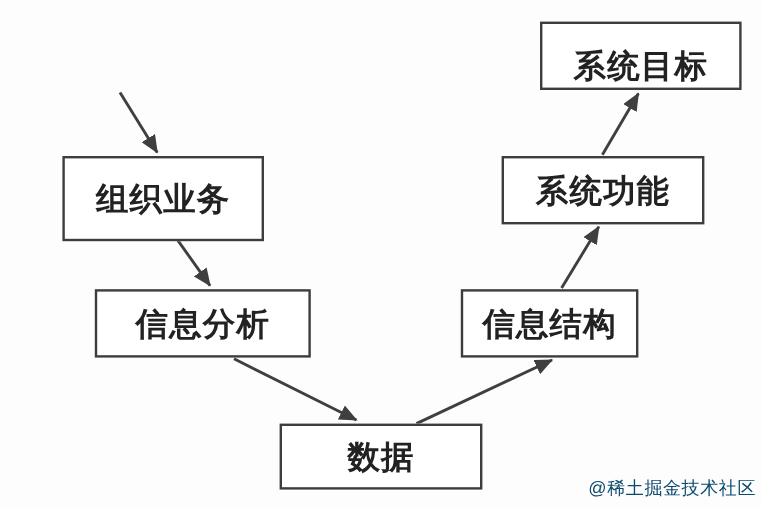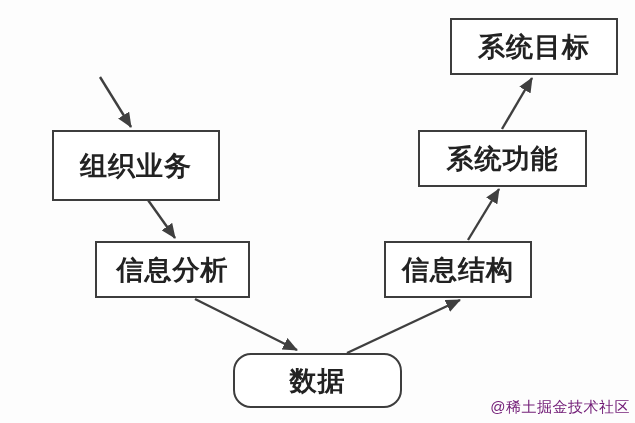--- a/index.html
+++ b/index.html
@@ -32,31 +32,31 @@
     align-items: center;
     justify-content: center;
     font-size: 27px;
     font-weight: 600;
     color: #222222;
     letter-spacing: 1px;
     white-space: nowrap;
   }
   .node-org-goals        { left: 18px;  top: 17px;  width: 169px; height: 59px; }
   .node-org-business     { left: 52px;  top: 130px; width: 168px; height: 71px; font-family: Liberation Serif, serif; }
-  .node-info-analysis    { left: 95px;  top: 241px; width: 155px; height: 57px; text-align: right; }
-  .node-data             { left: 233px; top: 353px; width: 169px; height: 55px; border-radius: 18px; }
+  .node-info-analysis    { left: 79px;  top: 241px; width: 180px; height: 57px; text-align: right; }
+  .node-data             { left: 233px; top: 353px; width: 169px; height: 55px; }
   .node-info-structure   { left: 384px; top: 241px; width: 148px; height: 57px; }
   .node-system-functions { left: 418px; top: 130px; width: 169px; height: 57px; text-align: right; }
-  .node-system-goals     { left: 450px; top: 18px;  width: 168px; height: 57px; }
+  .node-system-goals     { left: 450px; top: 18px;  width: 168px; height: 57px; align-items: flex-end; }
   .watermark {
     position: absolute;
     right: 5px;
     bottom: 6px;
     font-size: 15px;
-    color: #701a75;
+    color: #0c4a6e;
     letter-spacing: 0.5px;
   }
 </style>
 </head>
 <body>
 
 <div class="stage">
 
   <svg class="arrows-layer" viewBox="0 0 635 423" xmlns="http://www.w3.org/2000/svg">
     <defs>

